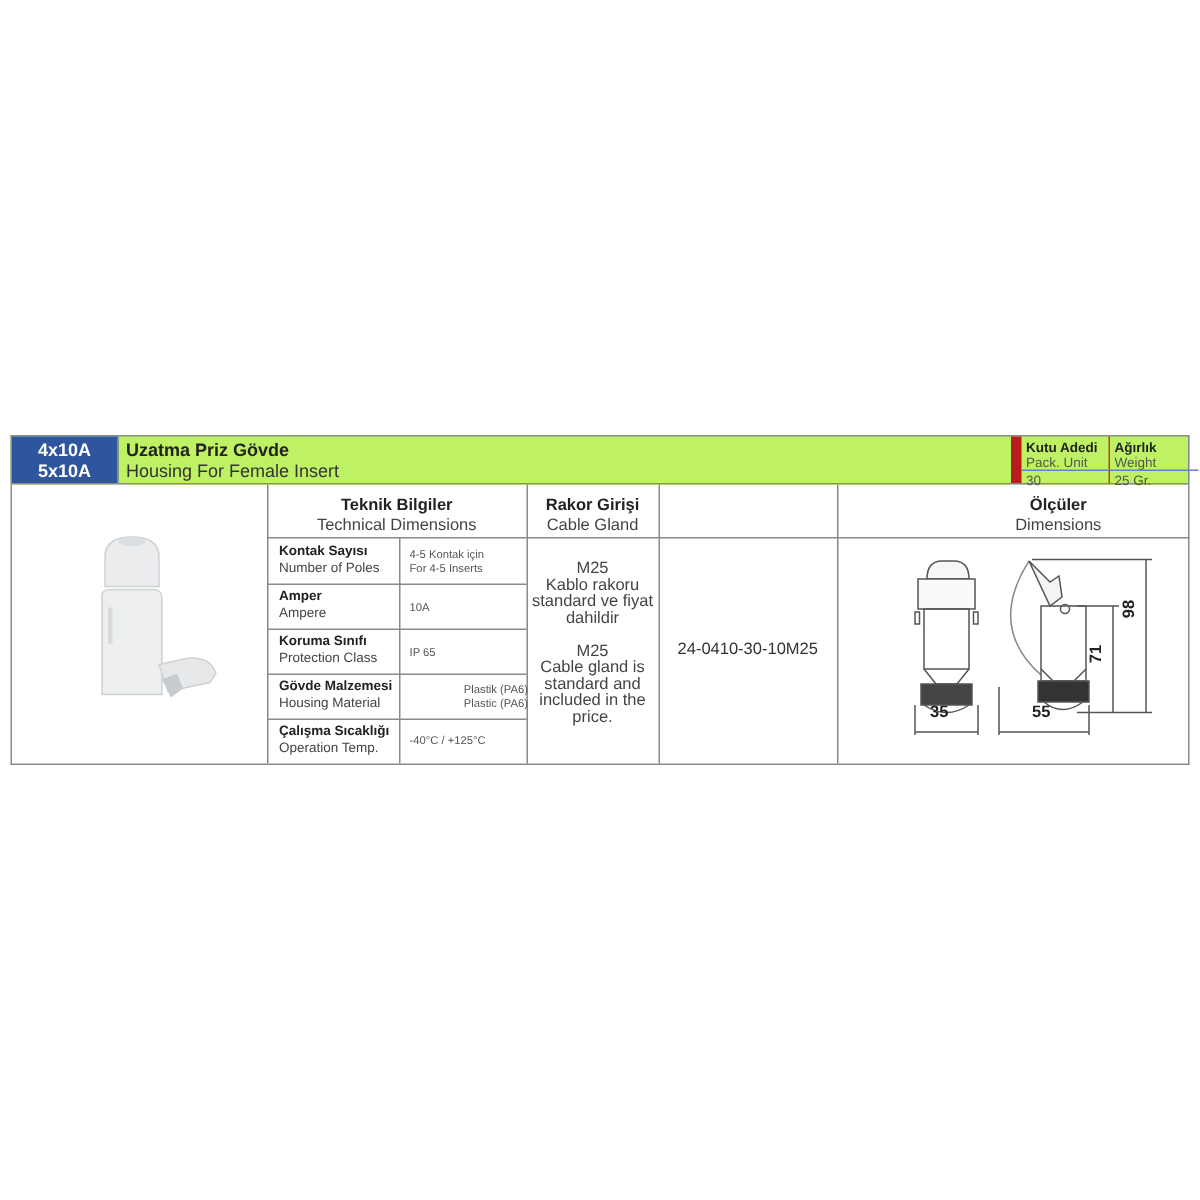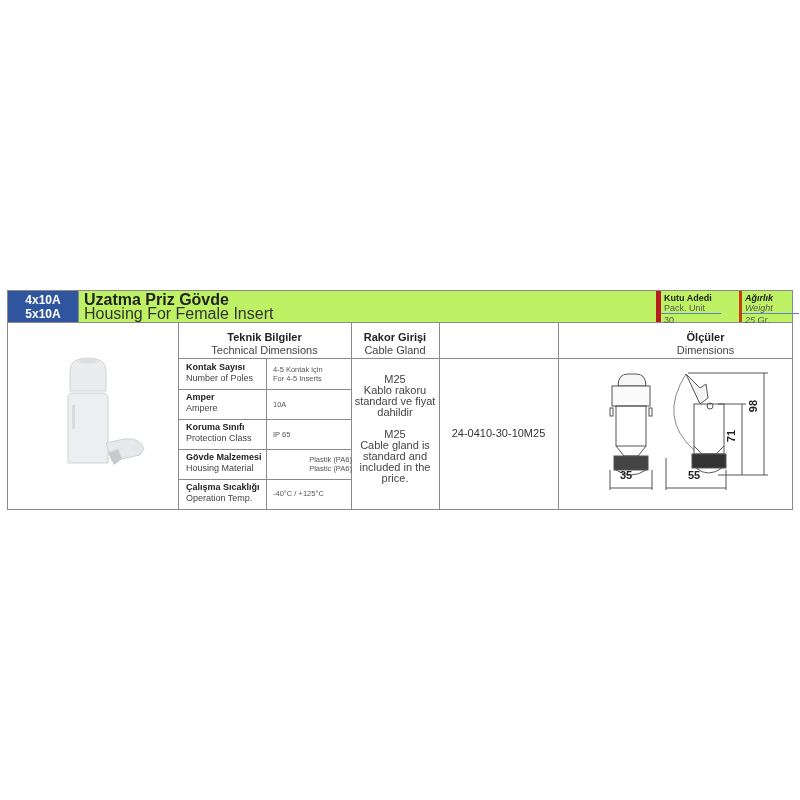--- a/index.html
+++ b/index.html
@@ -1,27 +1,27 @@
 <!DOCTYPE html>
 <html><head>
 <meta charset="utf-8">
 <style>
   html,body{margin:0;padding:0;background:#ffffff;}
   body{width:800px;height:800px;position:relative;overflow:hidden;font-family:"Liberation Sans",sans-serif;color:#222;}
   .band{position:absolute;left:7px;top:290px;width:786px;height:33px;background:#bef264;border:1px solid #8a8a8a;box-sizing:border-box;}
   .code-cell{position:absolute;left:0;top:0;width:71px;height:31px;background:#2e559e;color:#fff;font-weight:bold;font-size:12px;line-height:14px;text-align:center;padding-top:2px;box-sizing:border-box;border-right:1px solid #8a8a8a;}
-  .title-cell{position:absolute;left:76px;top:2px;font-size:16px;line-height:14px;}
+  .title-cell{position:absolute;left:76px;top:2px;font-size:12px;line-height:14px;}
   .title-tr{font-weight:bold;color:#222;}
   .title-en{color:#333;}
   .pack{position:absolute;top:0;height:31px;font-size:9px;line-height:10px;box-sizing:border-box;}
   .pack .h{font-weight:bold;color:#222;padding:2px 3px 0 3px;}
   .pack .s{color:#555;padding:0 3px;border-bottom:1px solid #5b86c9;}
   .pack .v{color:#555;padding:1px 3px 0 3px;}
-  .pack1{left:648px;width:65px;border-left:5px solid #b91c1c;}
-  .pack2{left:731px;width:60px;border-left:3px solid #c2410c;font-style:italic;}
+  .pack1{left:666px;width:65px;border-left:7px solid #b91c1c;}
+  .pack2{left:731px;width:60px;border-left:1px solid #c2410c;}
   .tbl{position:absolute;left:7px;top:323px;width:786px;height:187px;border:1px solid #8a8a8a;border-top:none;box-sizing:border-box;}
   .vline{position:absolute;top:0;width:1px;background:#8a8a8a;}
   .hline{position:absolute;height:1px;background:#8a8a8a;}
   .hdr{position:absolute;top:8px;text-align:center;font-size:11px;line-height:13px;}
   .hdr .b{font-weight:bold;color:#222;}
   .hdr .n{color:#444;}
   .spec-label{position:absolute;left:171px;width:87px;font-size:9px;line-height:11px;padding-left:7px;box-sizing:border-box;}
   .spec-label .b{font-weight:bold;color:#222;}
   .spec-label .n{color:#444;}
   .spec-val{position:absolute;left:259px;width:85px;font-size:7.5px;line-height:9px;color:#555;padding-left:6px;box-sizing:border-box;}

